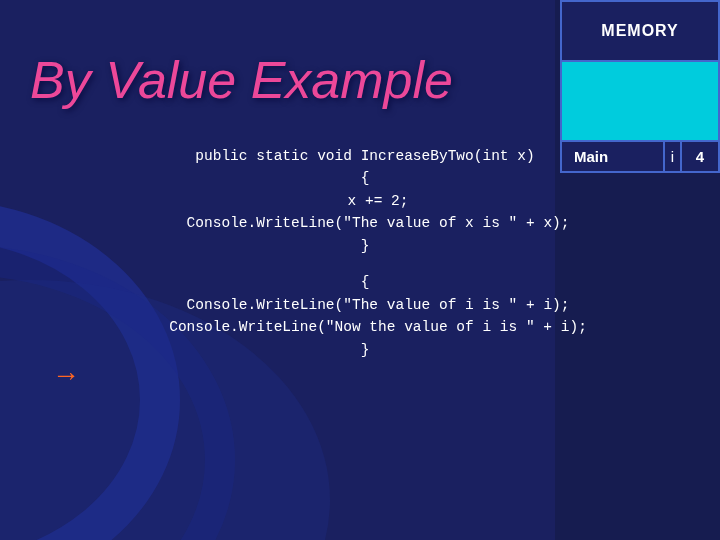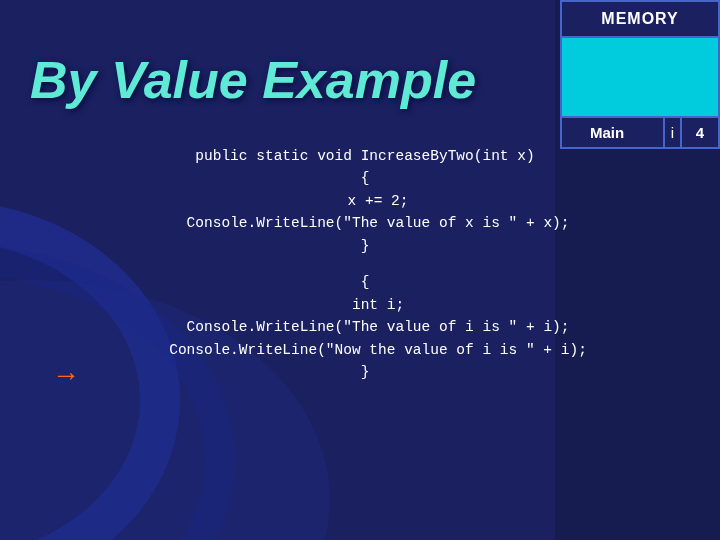--- a/index.html
+++ b/index.html
@@ -36,21 +36,21 @@
       flex-direction: column;
       align-items: stretch;
     }
 
     .memory-label {
       background: #1a2060;
       color: #ffffff;
       font-size: 16px;
       font-weight: bold;
       text-align: center;
-      padding: 8px 10px;
+      padding: 20px 10px;
       letter-spacing: 1px;
       border: 2px solid #4466cc;
       border-bottom: none;
     }
 
     .memory-box {
       background: #00ccdd;
       height: 80px;
       border: 2px solid #4466cc;
       border-bottom: none;
@@ -59,21 +59,21 @@
     .memory-row {
       display: flex;
       border: 2px solid #4466cc;
     }
 
     .memory-row-label {
       background: #1a2060;
       color: #ffffff;
       font-size: 15px;
       font-weight: bold;
-      padding: 6px 28px;
+      padding: 6px 12px;
       flex: 1;
       border-right: 2px solid #4466cc;
     }
 
     .memory-row-sep {
       background: #1a2060;
       color: #ffffff;
       font-size: 15px;
       padding: 6px 6px;
       border-right: 2px solid #4466cc;
@@ -87,23 +87,23 @@
       padding: 6px 12px;
       min-width: 36px;
       text-align: center;
     }
 
     
     .title {
       position: absolute;
       top: 50px;
       left: 30px;
-      color: #5eead4;
+      color: #ec4899;
       font-size: 52px;
-      font-weight: bold;
+      font-weight: normal;
       font-style: italic;
       text-shadow: 2px 2px 6px rgba(0,0,50,0.7);
       text-align: center;
     }
 
     
     .arrow {
       position: absolute;
       left: 52px;
       top: 358px;
@@ -166,17 +166,16 @@
 <div class="arrow">→</div>
 
 <div class="code-block">
   <span class="code-line">public static void IncreaseByTwo(int x)</span>
   <span class="code-line">{</span>
   <span class="code-line">   x += 2;</span>
   <span class="code-line">   Console.WriteLine("The value of x is " + x);</span>
   <span class="code-line">}</span>
   <span class="code-section-gap"></span>
   <span class="code-line">{</span>
-  <span class="code-line">   int i;</span>
   <span class="code-line">   Console.WriteLine("The value of i is " + i);</span>
   <span class="code-line">   Console.WriteLine("Now the value of i is " + i);</span>
   <span class="code-line">}</span>
 </div>
 
 </body></html>

